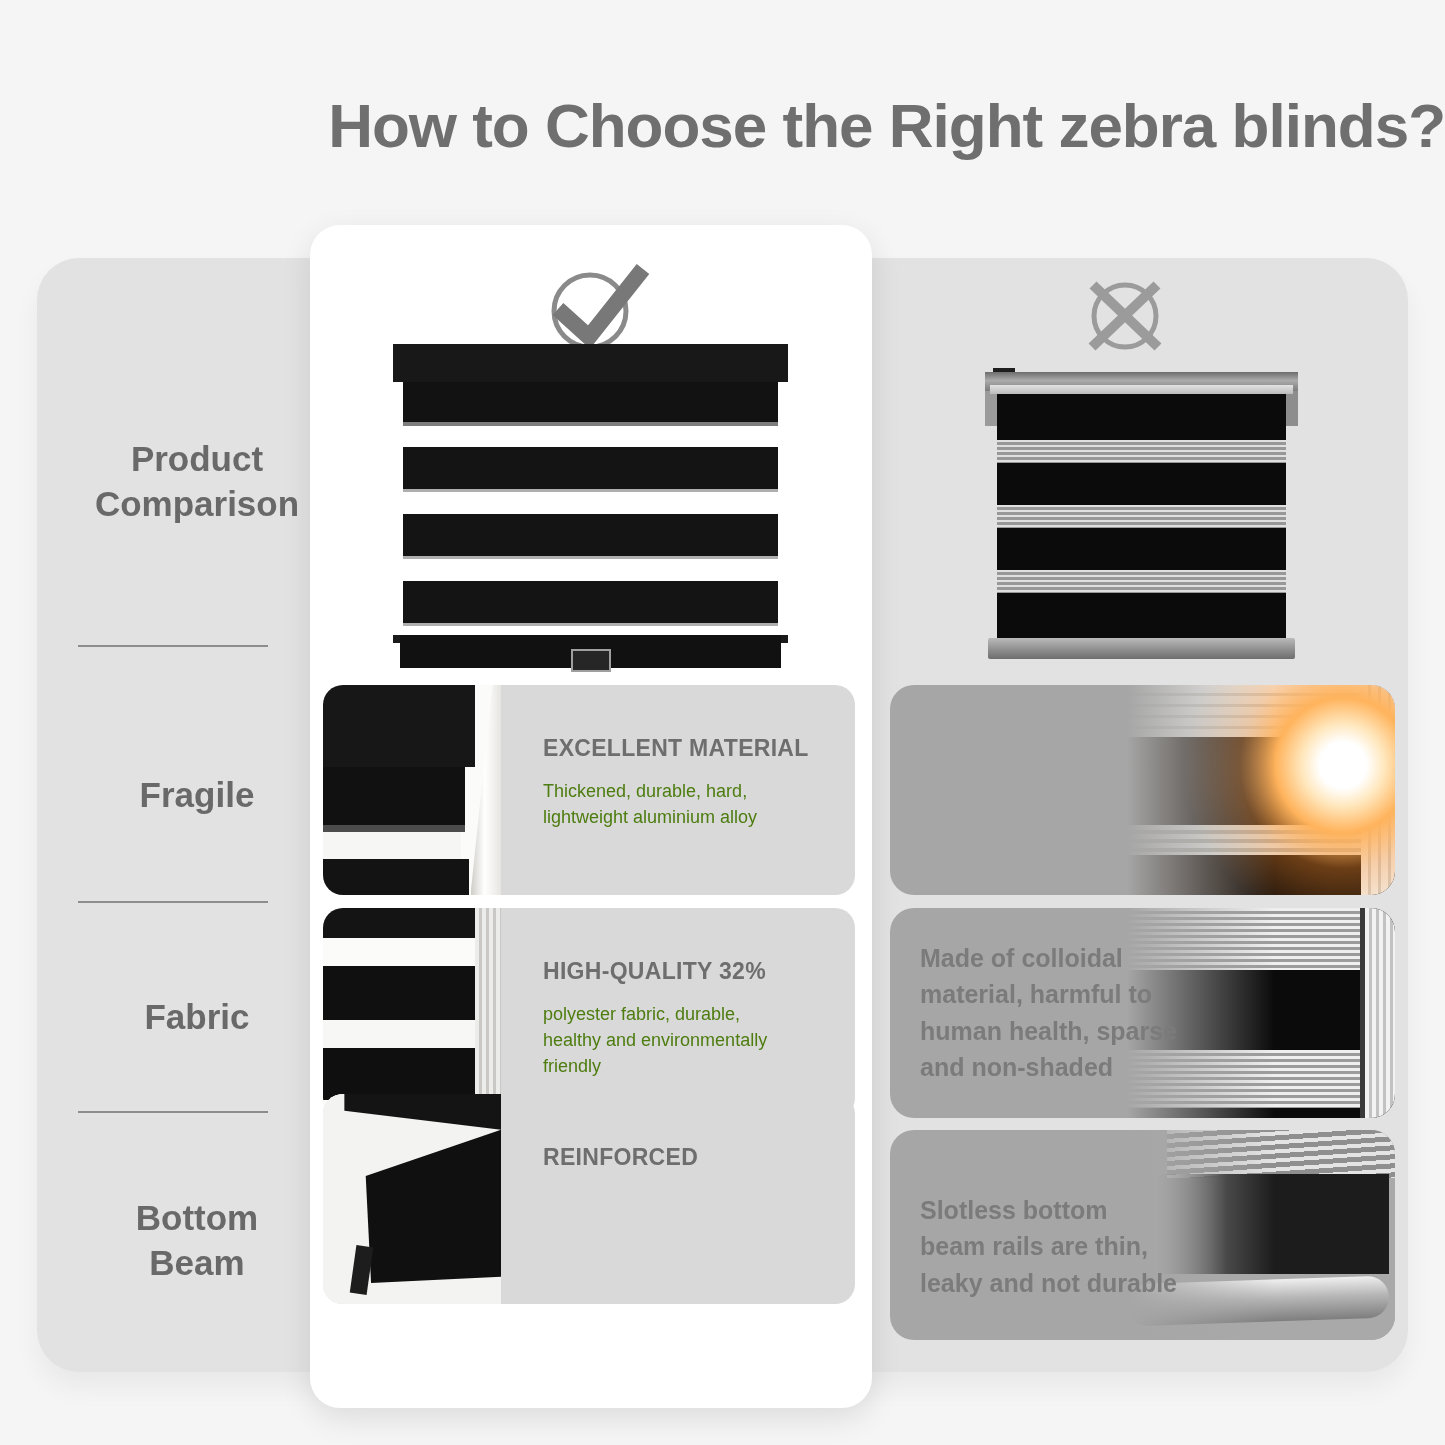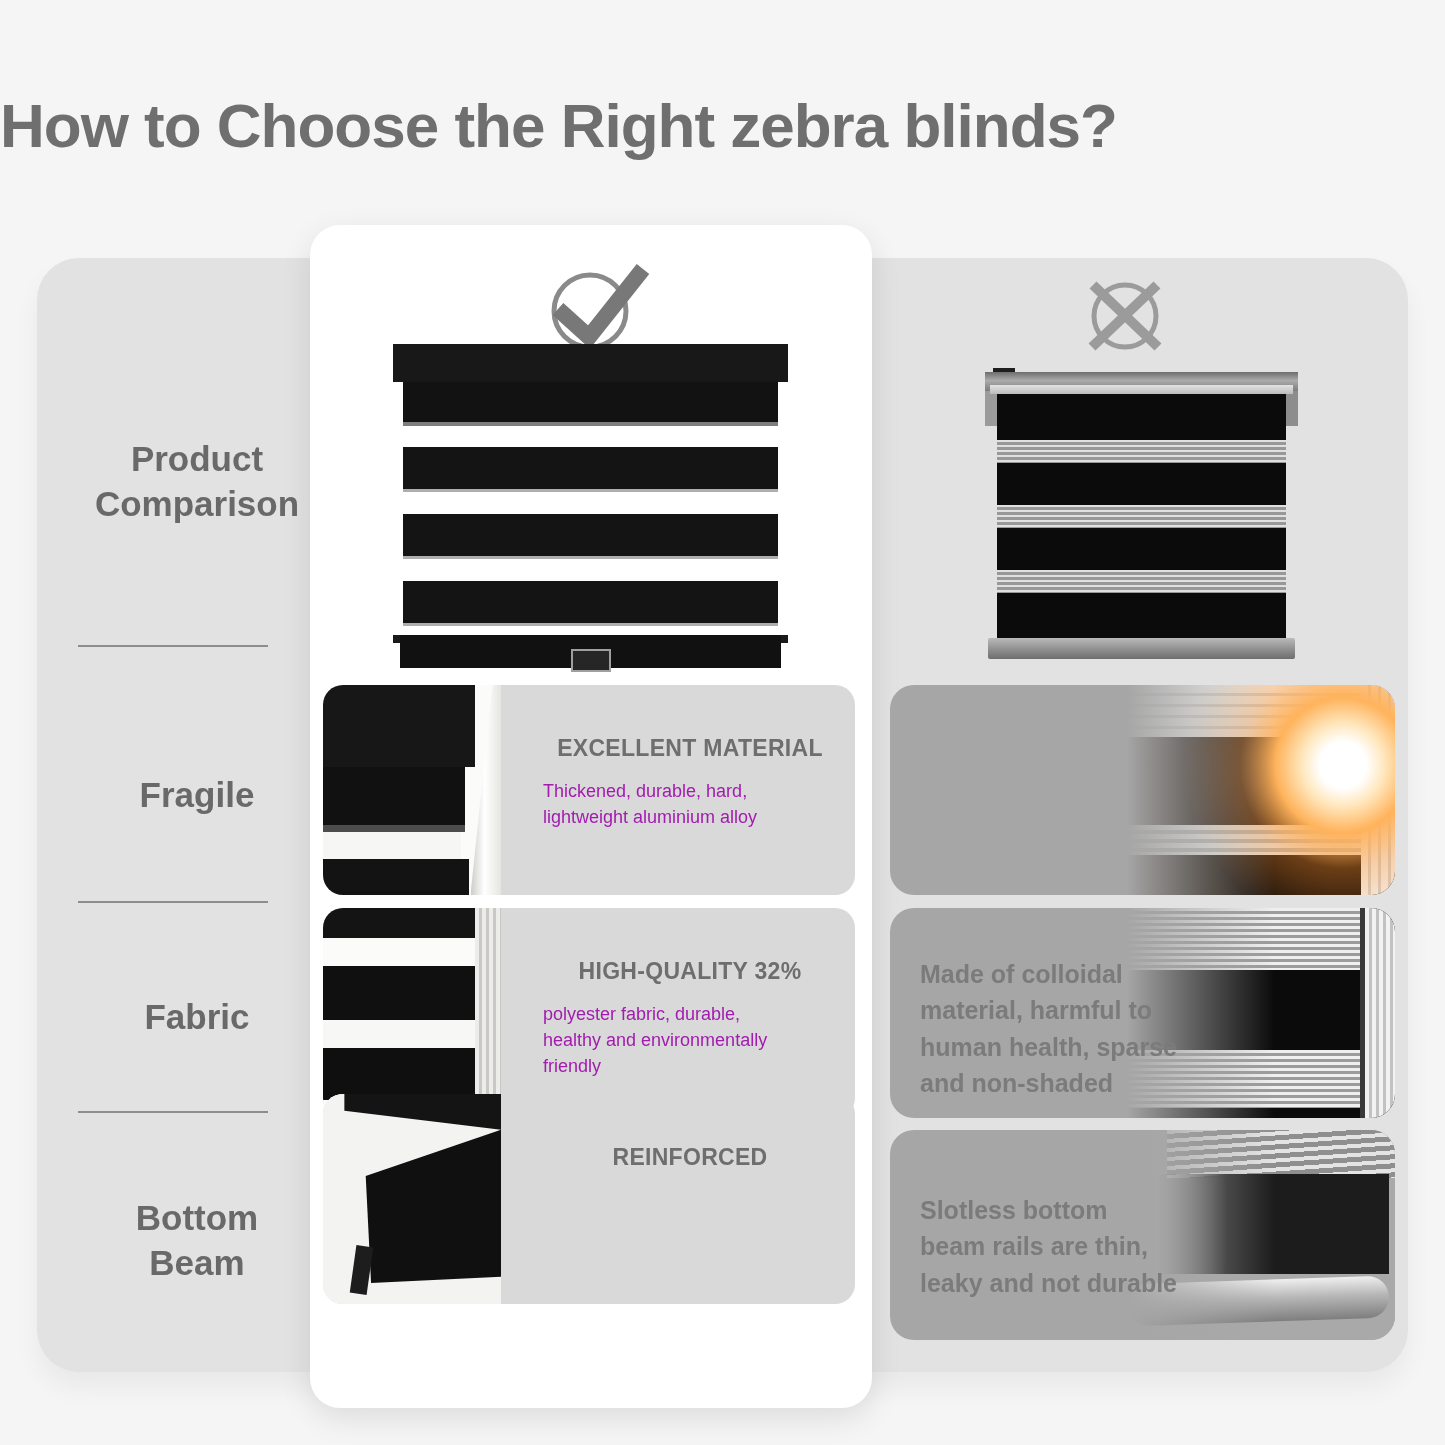--- a/index.html
+++ b/index.html
@@ -2,21 +2,21 @@
 <html><head>
 <meta charset="utf-8">
 <style>
   html,body{margin:0;padding:0;background:#f5f5f6;}
   #canvas{
     position:relative;width:1445px;height:1445px;background:#f5f5f6;
     font-family:"Liberation Sans",sans-serif;overflow:hidden;
   }
   
   .title{
-    position:absolute;top:90px;left:0;width:100%;text-align:left;
+    position:absolute;top:90px;left:0;width:100%;text-align:right;
     font-size:62px;font-weight:bold;color:#6f6f6f;letter-spacing:-1px;
   }
   
   .gray-panel{
     position:absolute;left:37px;top:258px;width:1371px;height:1114px;
     background:#e2e2e3;border-radius:42px;
     box-shadow:0 16px 26px rgba(0,0,0,.05);
   }
   
   .row-label{
@@ -51,22 +51,22 @@
   .gb-clip{left:178px;top:305px;width:36px;height:19px;background:#262626;border:2px solid #9f9f9f;}
   
   .good-row{
     position:absolute;left:13px;width:532px;height:210px;border-radius:20px;
     background:#d9d9d9;overflow:hidden;display:flex;
   }
   .gr-1{top:460px}.gr-2{top:683px}.gr-3{top:869px}
   .good-photo{flex:none;width:178px;height:210px;position:relative;background:#f2f1ef;overflow:hidden;}
   .good-photo div{position:absolute;}
   .good-text{flex:1;padding:50px 18px 0 42px;}
-  .good-text h3{margin:0;font-size:23px;font-weight:bold;color:#6e6e6e;letter-spacing:.3px;text-align:center;}
-  .good-text p{margin:16px 0 0 0;font-size:18px;color:#a21caf;line-height:1.45;white-space:pre-line;}
+  .good-text h3{margin:0;font-size:23px;font-weight:bold;color:#6e6e6e;letter-spacing:.3px;}
+  .good-text p{margin:16px 0 0 0;font-size:18px;color:#4d7c0f;line-height:1.45;white-space:pre-line;}
   
   .m1-b1{left:0;top:0;width:152px;height:82px;background:#171717;}
   .m1-b2{left:0;top:82px;width:142px;height:58px;background:#111111;}
   .m1-gl{left:0;top:140px;width:142px;height:7px;background:#4c4c4c;}
   .m1-w{left:0;top:147px;width:138px;height:27px;background:#f6f6f4;}
   .m1-b3{left:0;top:174px;width:146px;height:36px;background:#131313;}
   .m1-frame{right:0;top:0;width:30px;height:210px;background:linear-gradient(90deg,#cfcec9,#ffffff 45%,#e6e5e1);}
   .m1-frame2{right:20px;top:-16px;width:22px;height:250px;background:#fbfbf9;transform:rotate(6deg);}
   .m2-base{left:0;top:0;width:178px;height:210px;
     background:linear-gradient(180deg,#141414 0 30px,#fbfbfa 30px 58px,#101010 58px 112px,#f7f7f6 112px 140px,#0f0f0f 140px 192px,#fbfbfa 192px 210px);}
@@ -93,21 +93,21 @@
     background:linear-gradient(180deg,#bababa,#8b8b8b 60%,#6e6e6e);}
   .bad-row{
     position:absolute;left:890px;width:505px;height:210px;border-radius:24px;
     background:#a6a6a6;overflow:hidden;
   }
   .br-1{top:685px}.br-2{top:908px}.br-3{top:1130px}
   .bad-text{
     position:absolute;left:30px;top:55px;z-index:3;
     font-size:25px;font-weight:bold;color:#7b7b7b;line-height:1.45;white-space:pre-line;
   }
-  .br-2 .bad-text{top:48px}
+  .br-2 .bad-text{top:32px}
   .br-3 .bad-text{top:62px}
   .bad-photo{position:absolute;right:0;top:0;width:268px;height:210px;overflow:hidden;}
   .bad-photo div{position:absolute;}
   .bad-photo .fade{left:0;top:0;width:100%;height:100%;z-index:2;
     background:linear-gradient(90deg,#a6a6a6 0%,rgba(166,166,166,0) 55%);}
   
   .b1-base{left:0;top:0;width:268px;height:210px;background:#1f140c;}
   .b1-topframe{left:0;top:0;width:268px;height:52px;background:repeating-linear-gradient(180deg,#f6f4f1 0 8px,#d9d6d0 8px 11px);}
   .b1-rightframe{right:0;top:0;width:34px;height:210px;background:repeating-linear-gradient(90deg,#f4f2ee 0 7px,#d5d2cc 7px 10px);}
   .b1-mid{left:0;top:140px;width:234px;height:30px;background:repeating-linear-gradient(180deg,#eae7e2 0 5px,#bcb8b1 5px 9px);}

